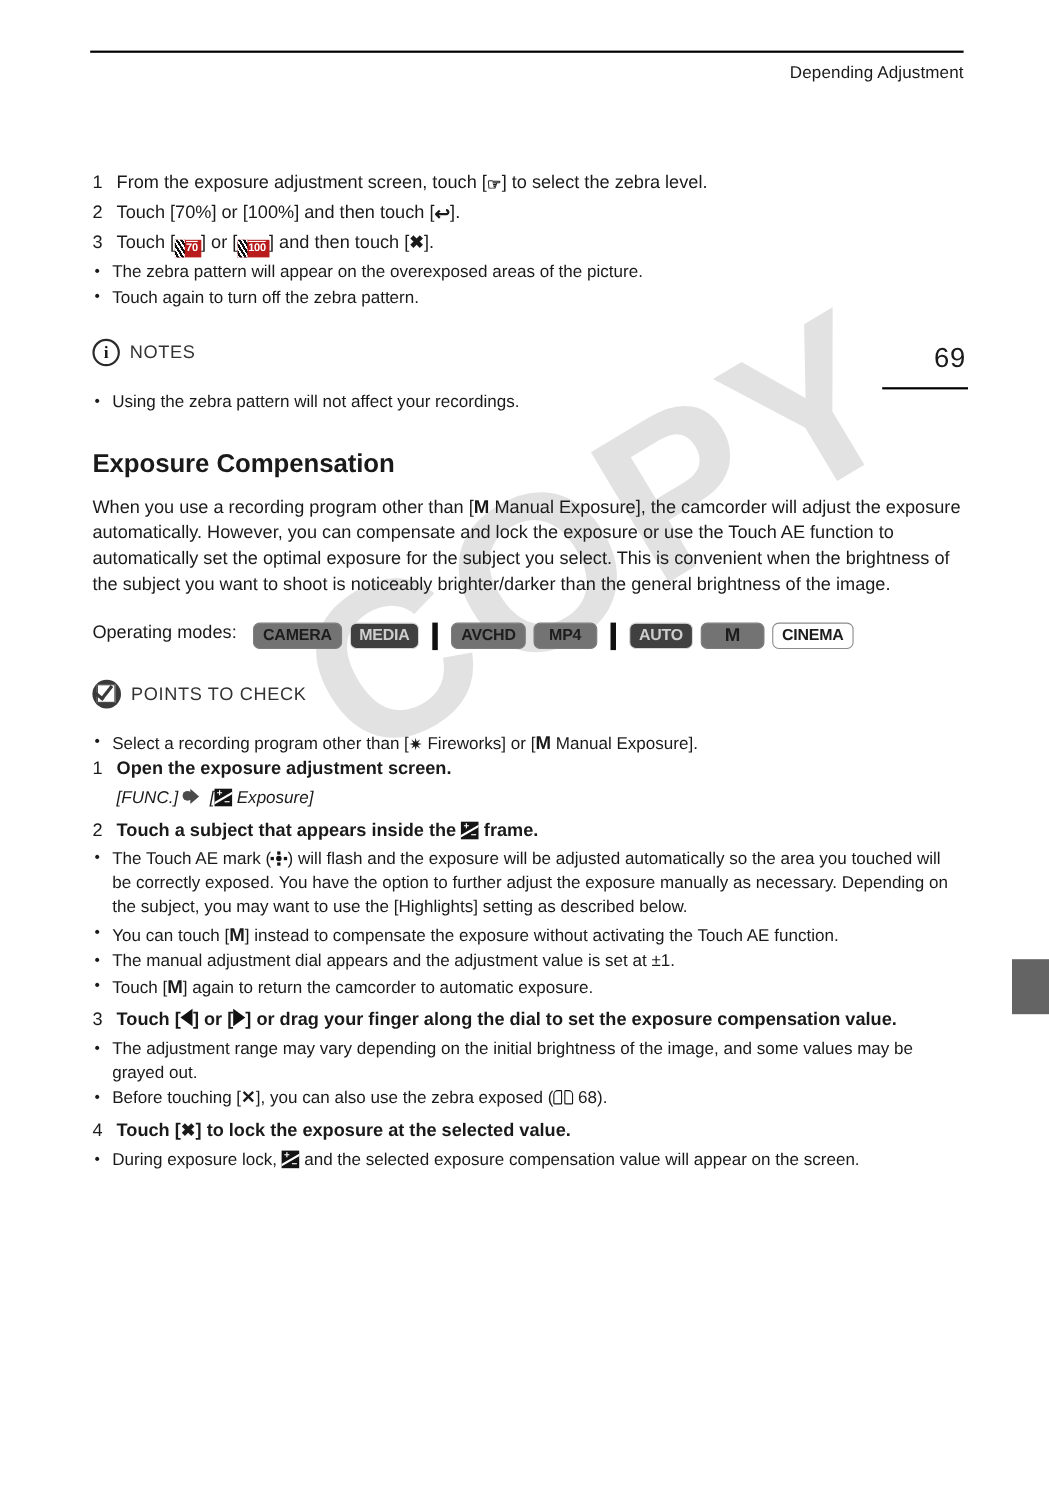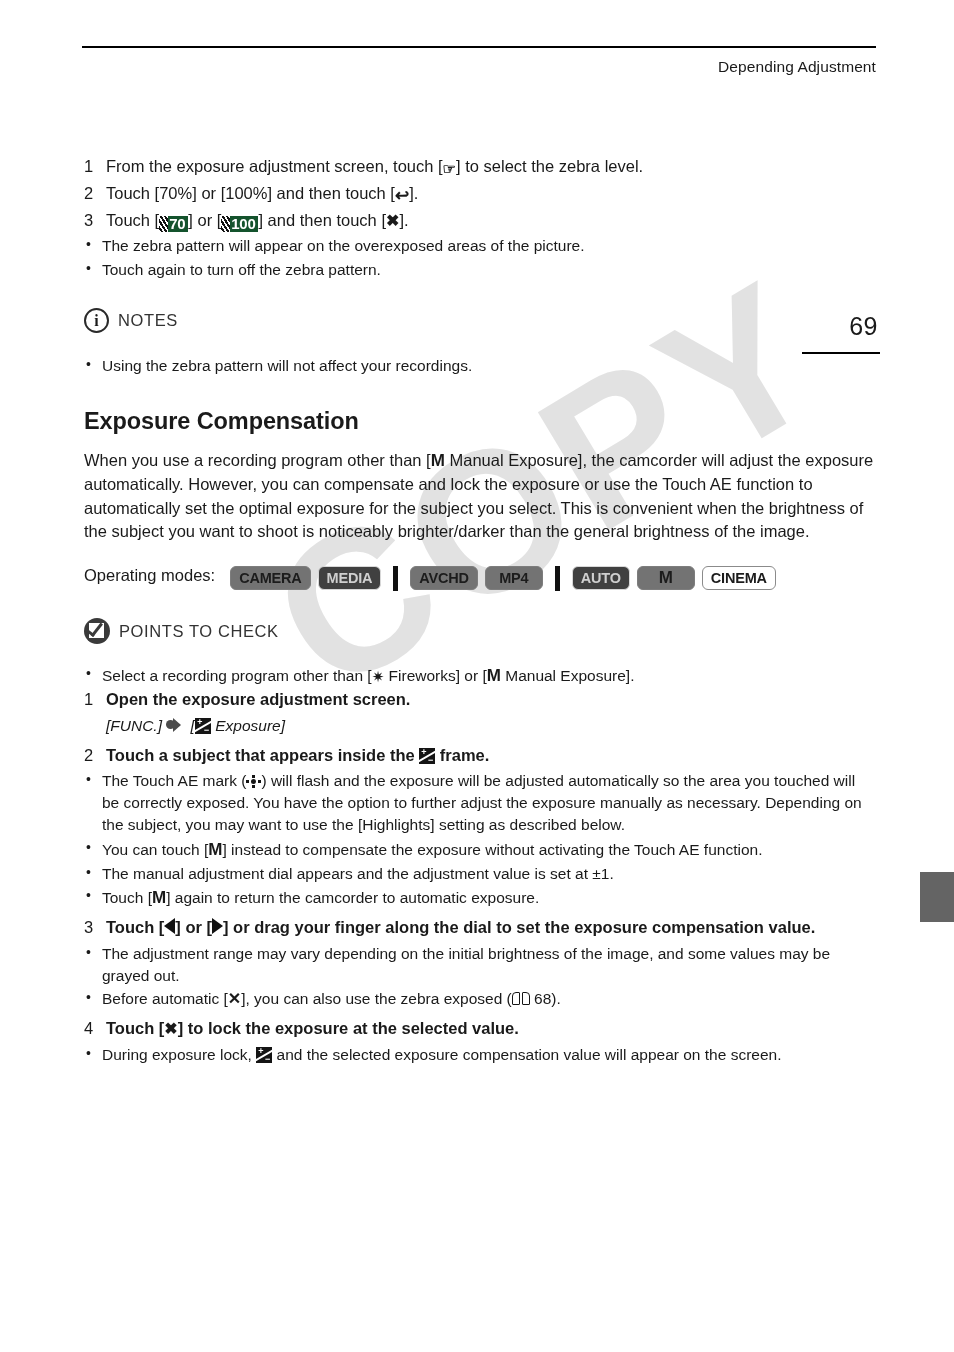--- a/index.html
+++ b/index.html
@@ -184,24 +184,24 @@
     border-right: 3px solid #3a3a3a;
     border-bottom: 3px solid #3a3a3a;
     transform: rotate(38deg);
     z-index: 3;
     box-sizing: border-box;
   }
 
   
   .ico-zebra {
     display: inline-block;
-    background: #14532d;
+    background: #b91c1c;
     color: #fff;
     font-weight: bold;
-    font-size: 15px;
+    font-size: 10px;
     line-height: 15px;
     height: 16px;
     padding: 0 2px 0 0;
     vertical-align: -3px;
     position: relative;
     letter-spacing: -.3px;
     font-family: "Liberation Sans", sans-serif;
   }
   .ico-zebra .stripes {
     display: inline-block;
@@ -500,21 +500,21 @@
         <li>The manual adjustment dial appears and the adjustment value is set at ±1.</li>
         <li><span>Touch [</span><span class="gM">M</span><span>] again to return the camcorder to automatic exposure.</span></li>
       </ul>
 
       <div class="step step-bold" style="margin-top:6px;">
         <div class="num">3</div>
         <div class="txt"><span>Touch [</span><span class="tri-l"></span><span>] or [</span><span class="tri-r"></span><span>] or drag your finger along the dial to set the exposure compensation value.</span></div>
       </div>
       <ul class="bul sub-bul">
         <li>The adjustment range may vary depending on the initial brightness of the image, and some values may be grayed out.</li>
-        <li><span>Before automatic [</span><span class="ico-x">✕</span><span>], you can also use the zebra exposed (</span><span class="ico-book"><span class="pg lft"></span><span class="pg rgt"></span></span>&nbsp;<span>68</span><span>).</span></li>
+        <li><span>Before touching [</span><span class="ico-x">✕</span><span>], you can also use the zebra exposed (</span><span class="ico-book"><span class="pg lft"></span><span class="pg rgt"></span></span>&nbsp;<span>68</span><span>).</span></li>
       </ul>
 
       <div class="step step-bold" style="margin-top:6px;">
         <div class="num">4</div>
         <div class="txt"><span>Touch [</span><span class="ico-x">✖</span><span>] to lock the exposure at the selected value.</span></div>
       </div>
       <ul class="bul sub-bul">
         <li><span>During exposure lock, </span><span class="ico-exp"><span class="pl">+</span><span class="mn">−</span></span><span> and the selected exposure compensation value will appear on the screen.</span></li>
       </ul>
 

